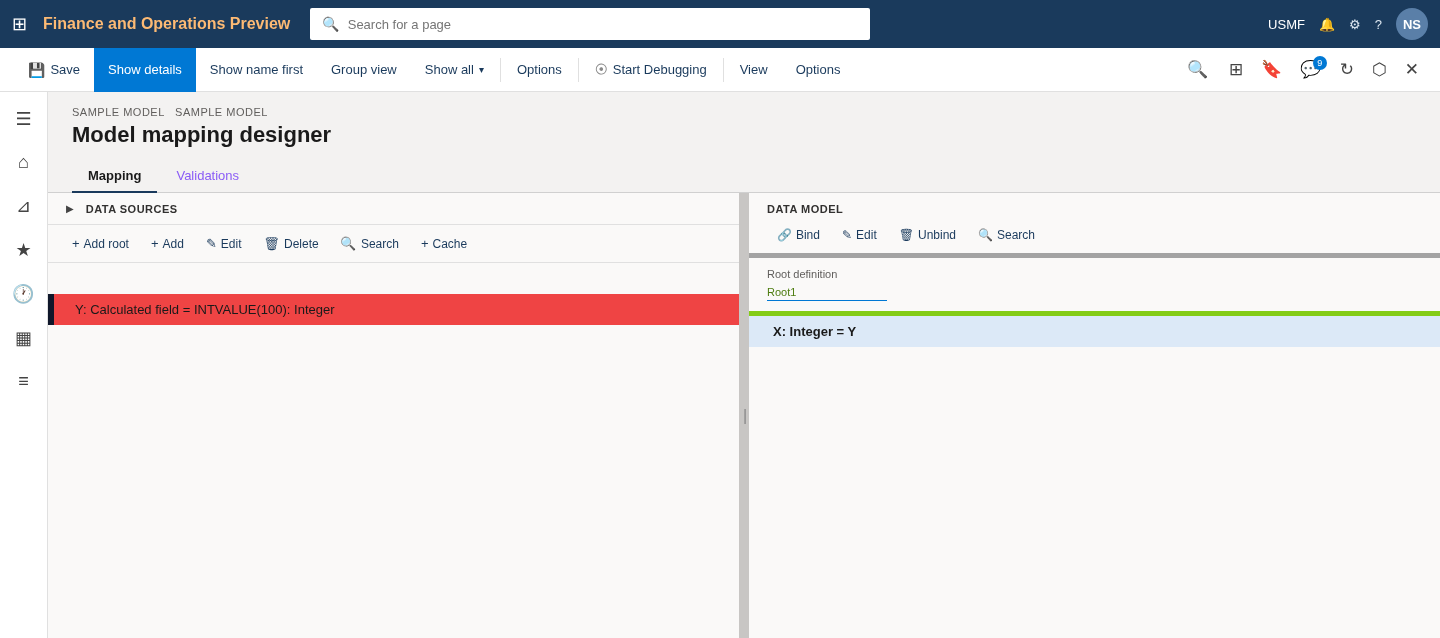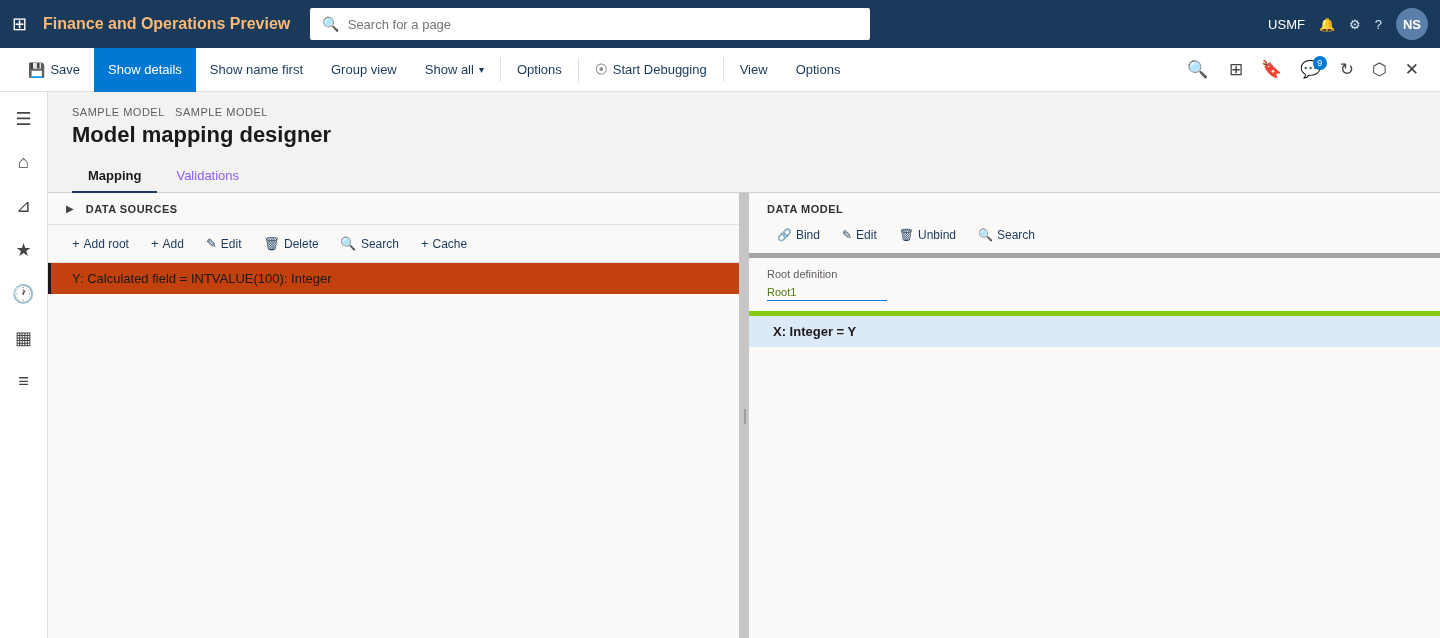--- a/index.html
+++ b/index.html
@@ -99,21 +99,21 @@
       color: #1a3a5c; cursor: pointer; border: none; background: transparent; border-radius: 2px;
     }
     .lt-icon { font-size: 13px; }
 
     
     .data-list { flex: 1; overflow-y: auto; }
     .data-row {
       display: flex; align-items: center; padding: 8px 24px;
       font-size: 13px; color: #1a1a1a; cursor: pointer;
     }
-    .data-row.selected { background: #c2410c; border-left: 3px solid #0f172a; padding-left: 21px; }
+    .data-row.selected { background: #ef4444; border-left: 6px solid #0f172a; padding-left: 21px; margin-top: 31px; }
 
     
     .divider-handle {
       width: 8px; background: #c8c6c4; cursor: col-resize;
       display: flex; align-items: center; justify-content: center; position: relative;
     }
     .divider-handle::after {
       content: '|'; color: #888; font-size: 16px; position: absolute;
     }
 

